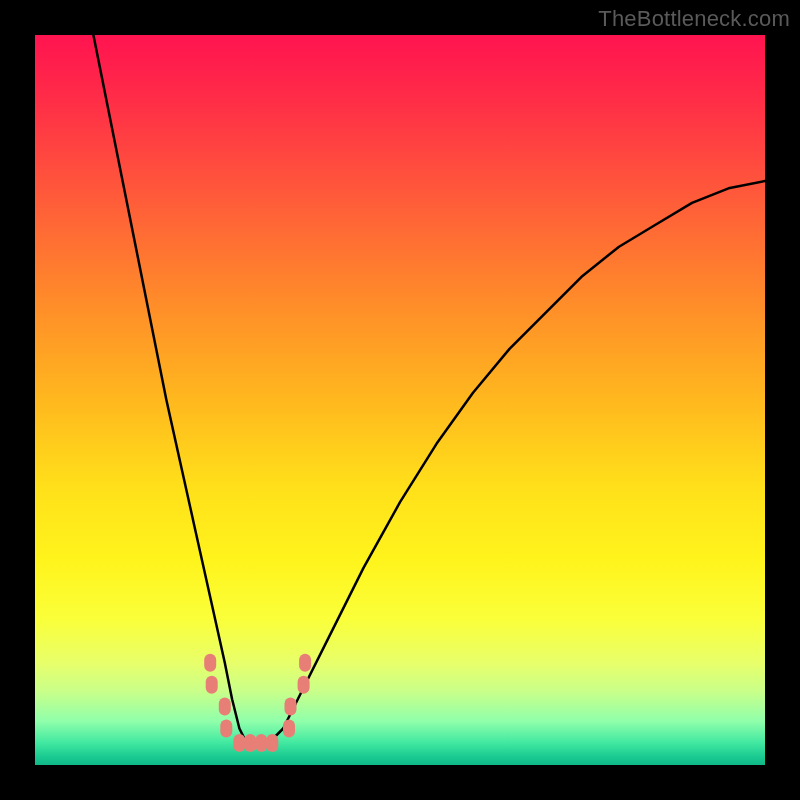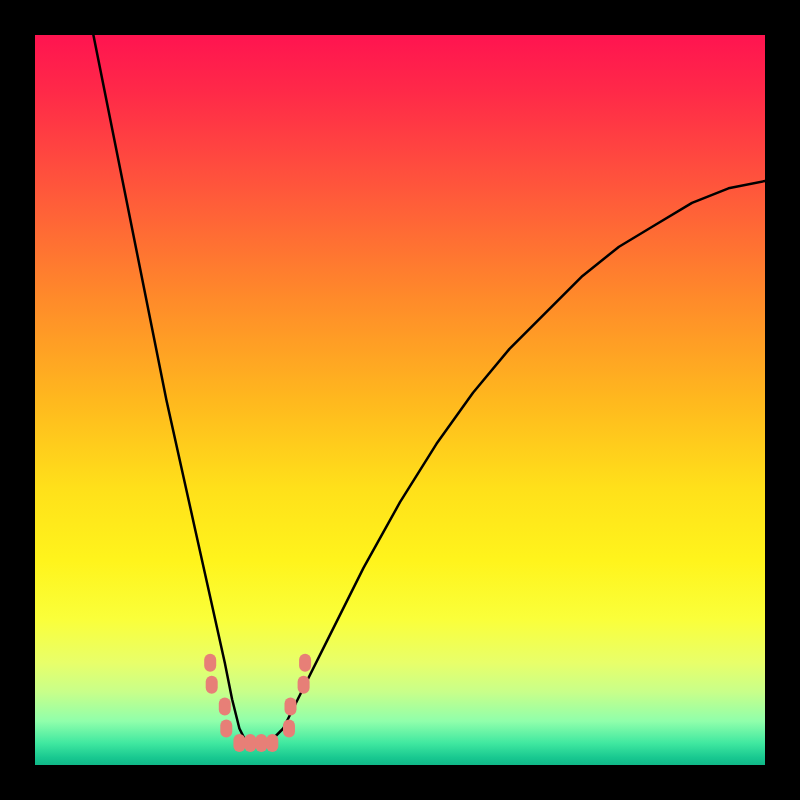--- a/index.html
+++ b/index.html
@@ -81,13 +81,14 @@
           <rect x="220.3" y="699.1" width="12" height="18" rx="6" ry="6" fill="#e77f77"></rect>
           <rect x="231.3" y="699.1" width="12" height="18" rx="6" ry="6" fill="#e77f77"></rect>
           <rect x="248.0" y="684.5" width="12" height="18" rx="6" ry="6" fill="#e77f77"></rect>
           <rect x="249.5" y="662.6" width="12" height="18" rx="6" ry="6" fill="#e77f77"></rect>
           <rect x="262.6" y="640.7" width="12" height="18" rx="6" ry="6" fill="#e77f77"></rect>
           <rect x="264.1" y="618.8" width="12" height="18" rx="6" ry="6" fill="#e77f77"></rect>
         </g>
     </svg>
   </div>
 
+  <div class="watermark">TheBottleneck.com</div>
 </div>
 
 </body></html>

